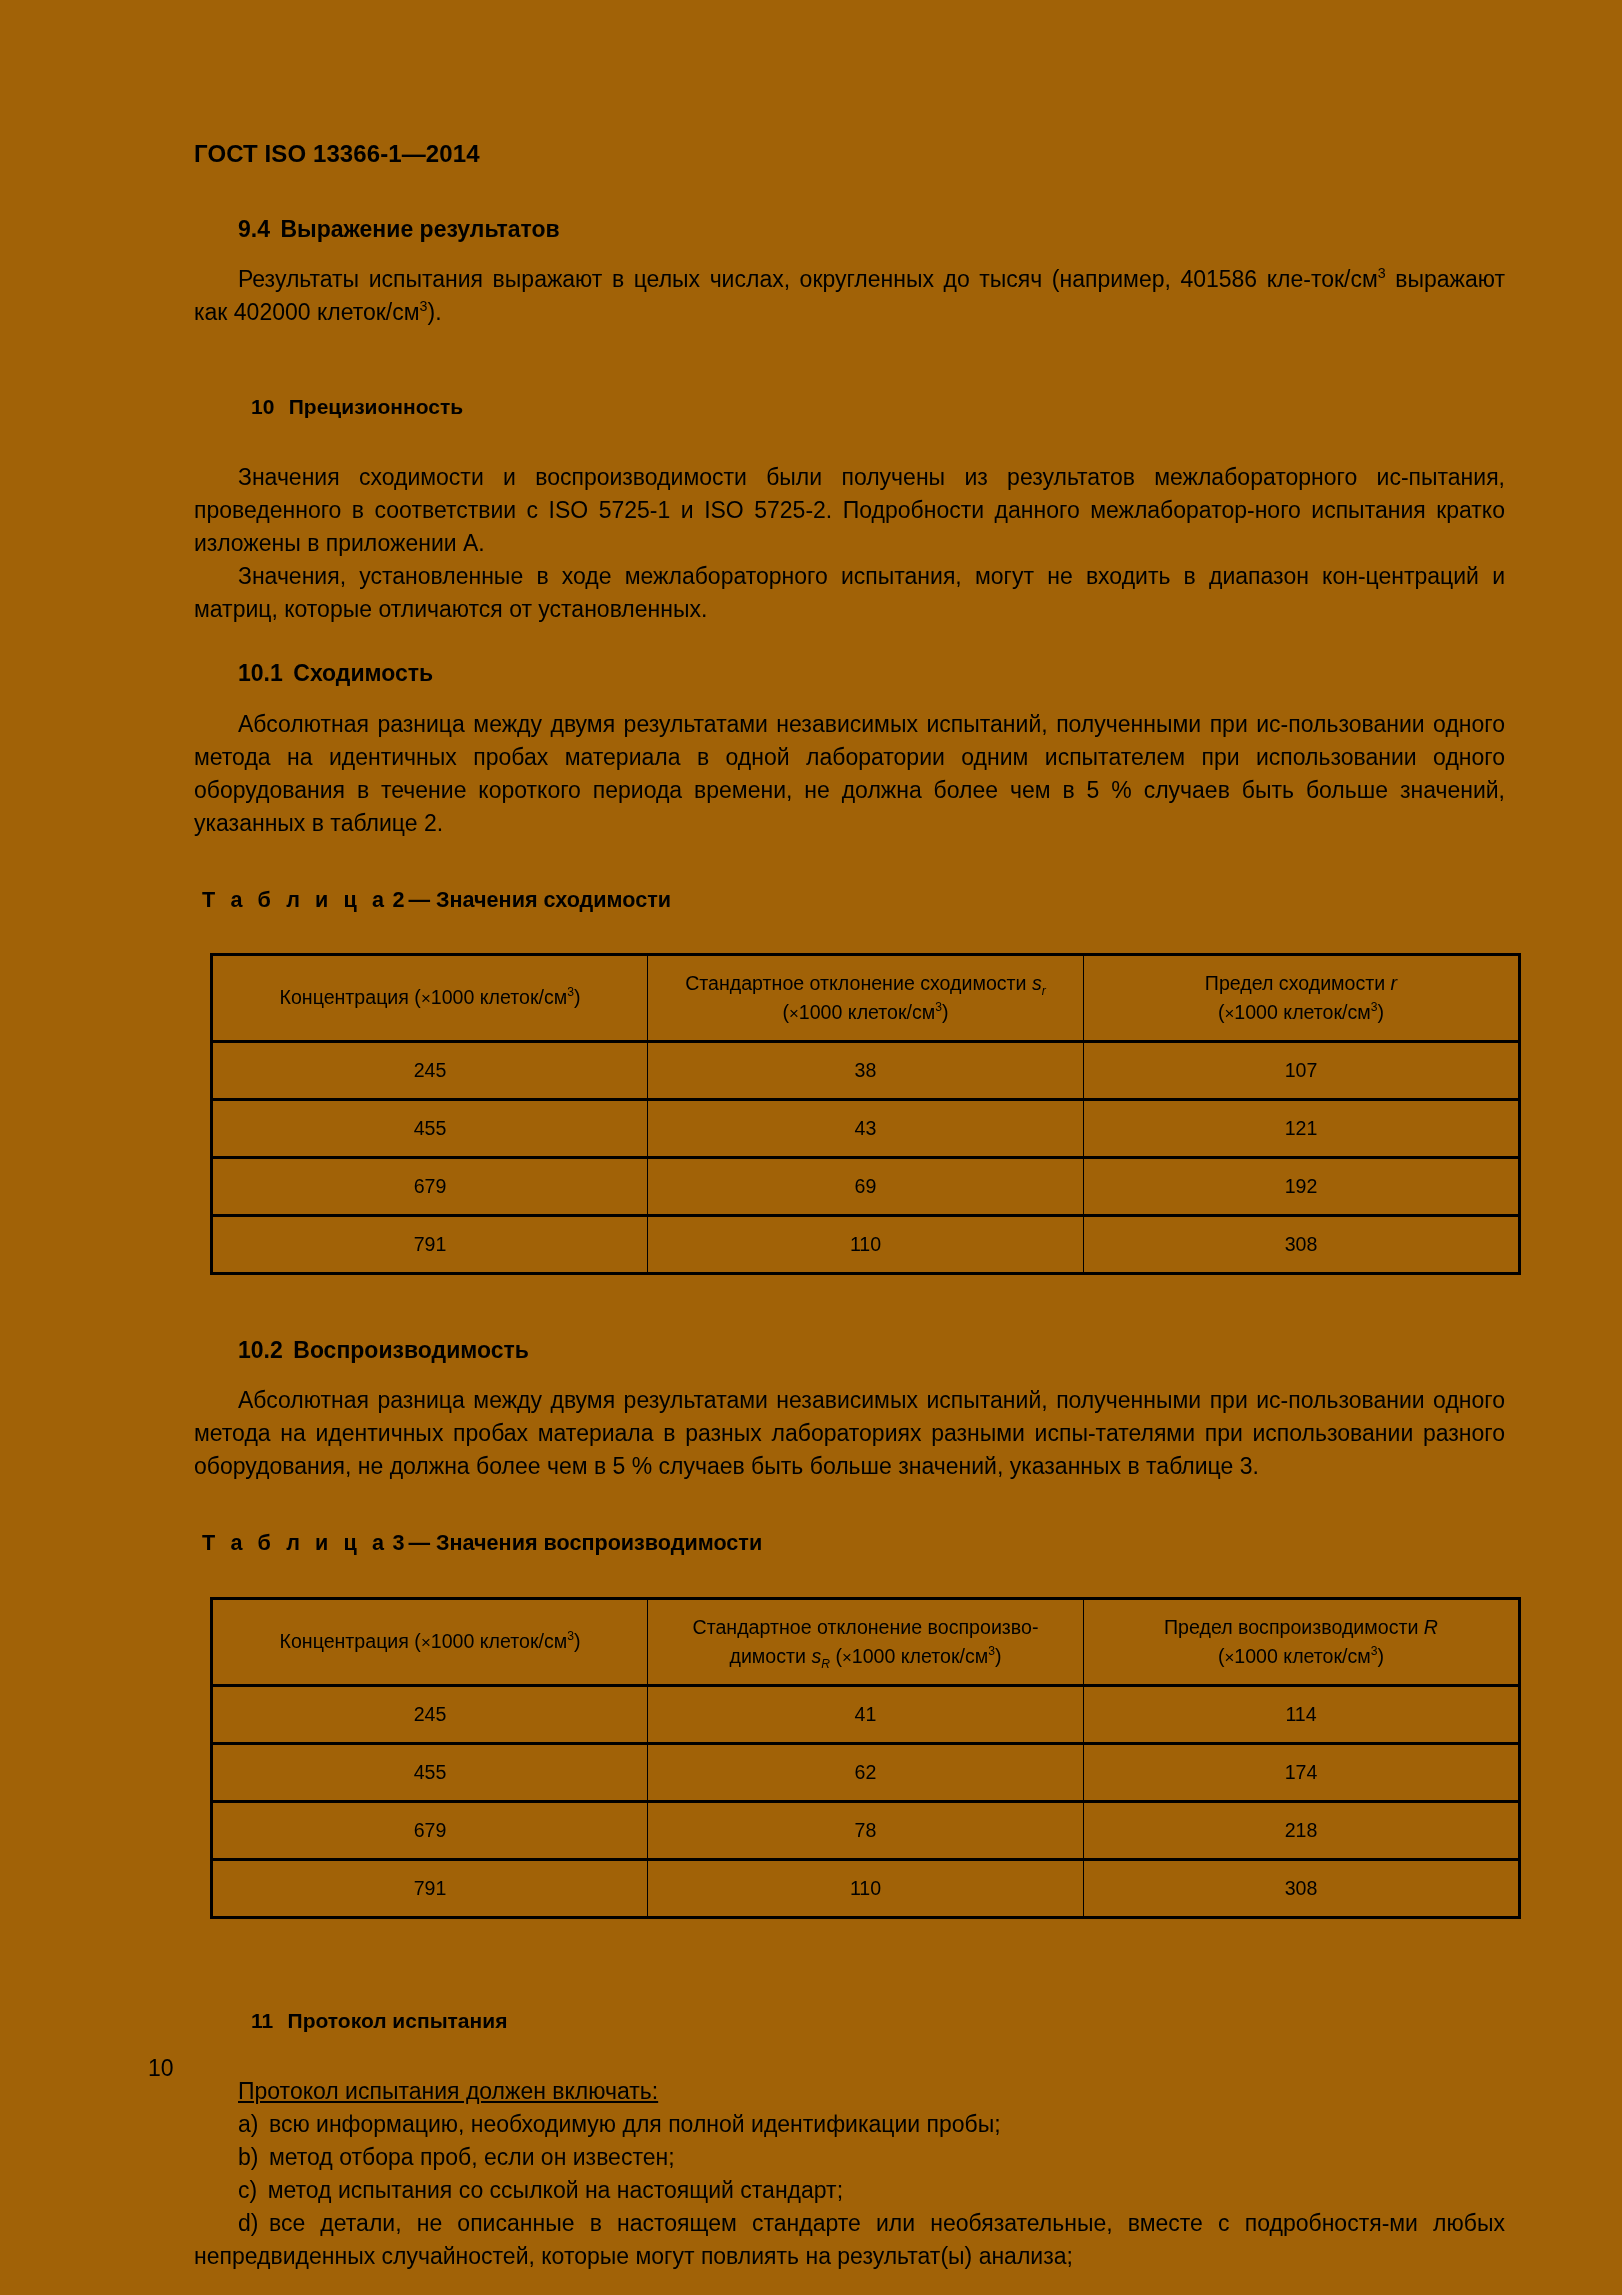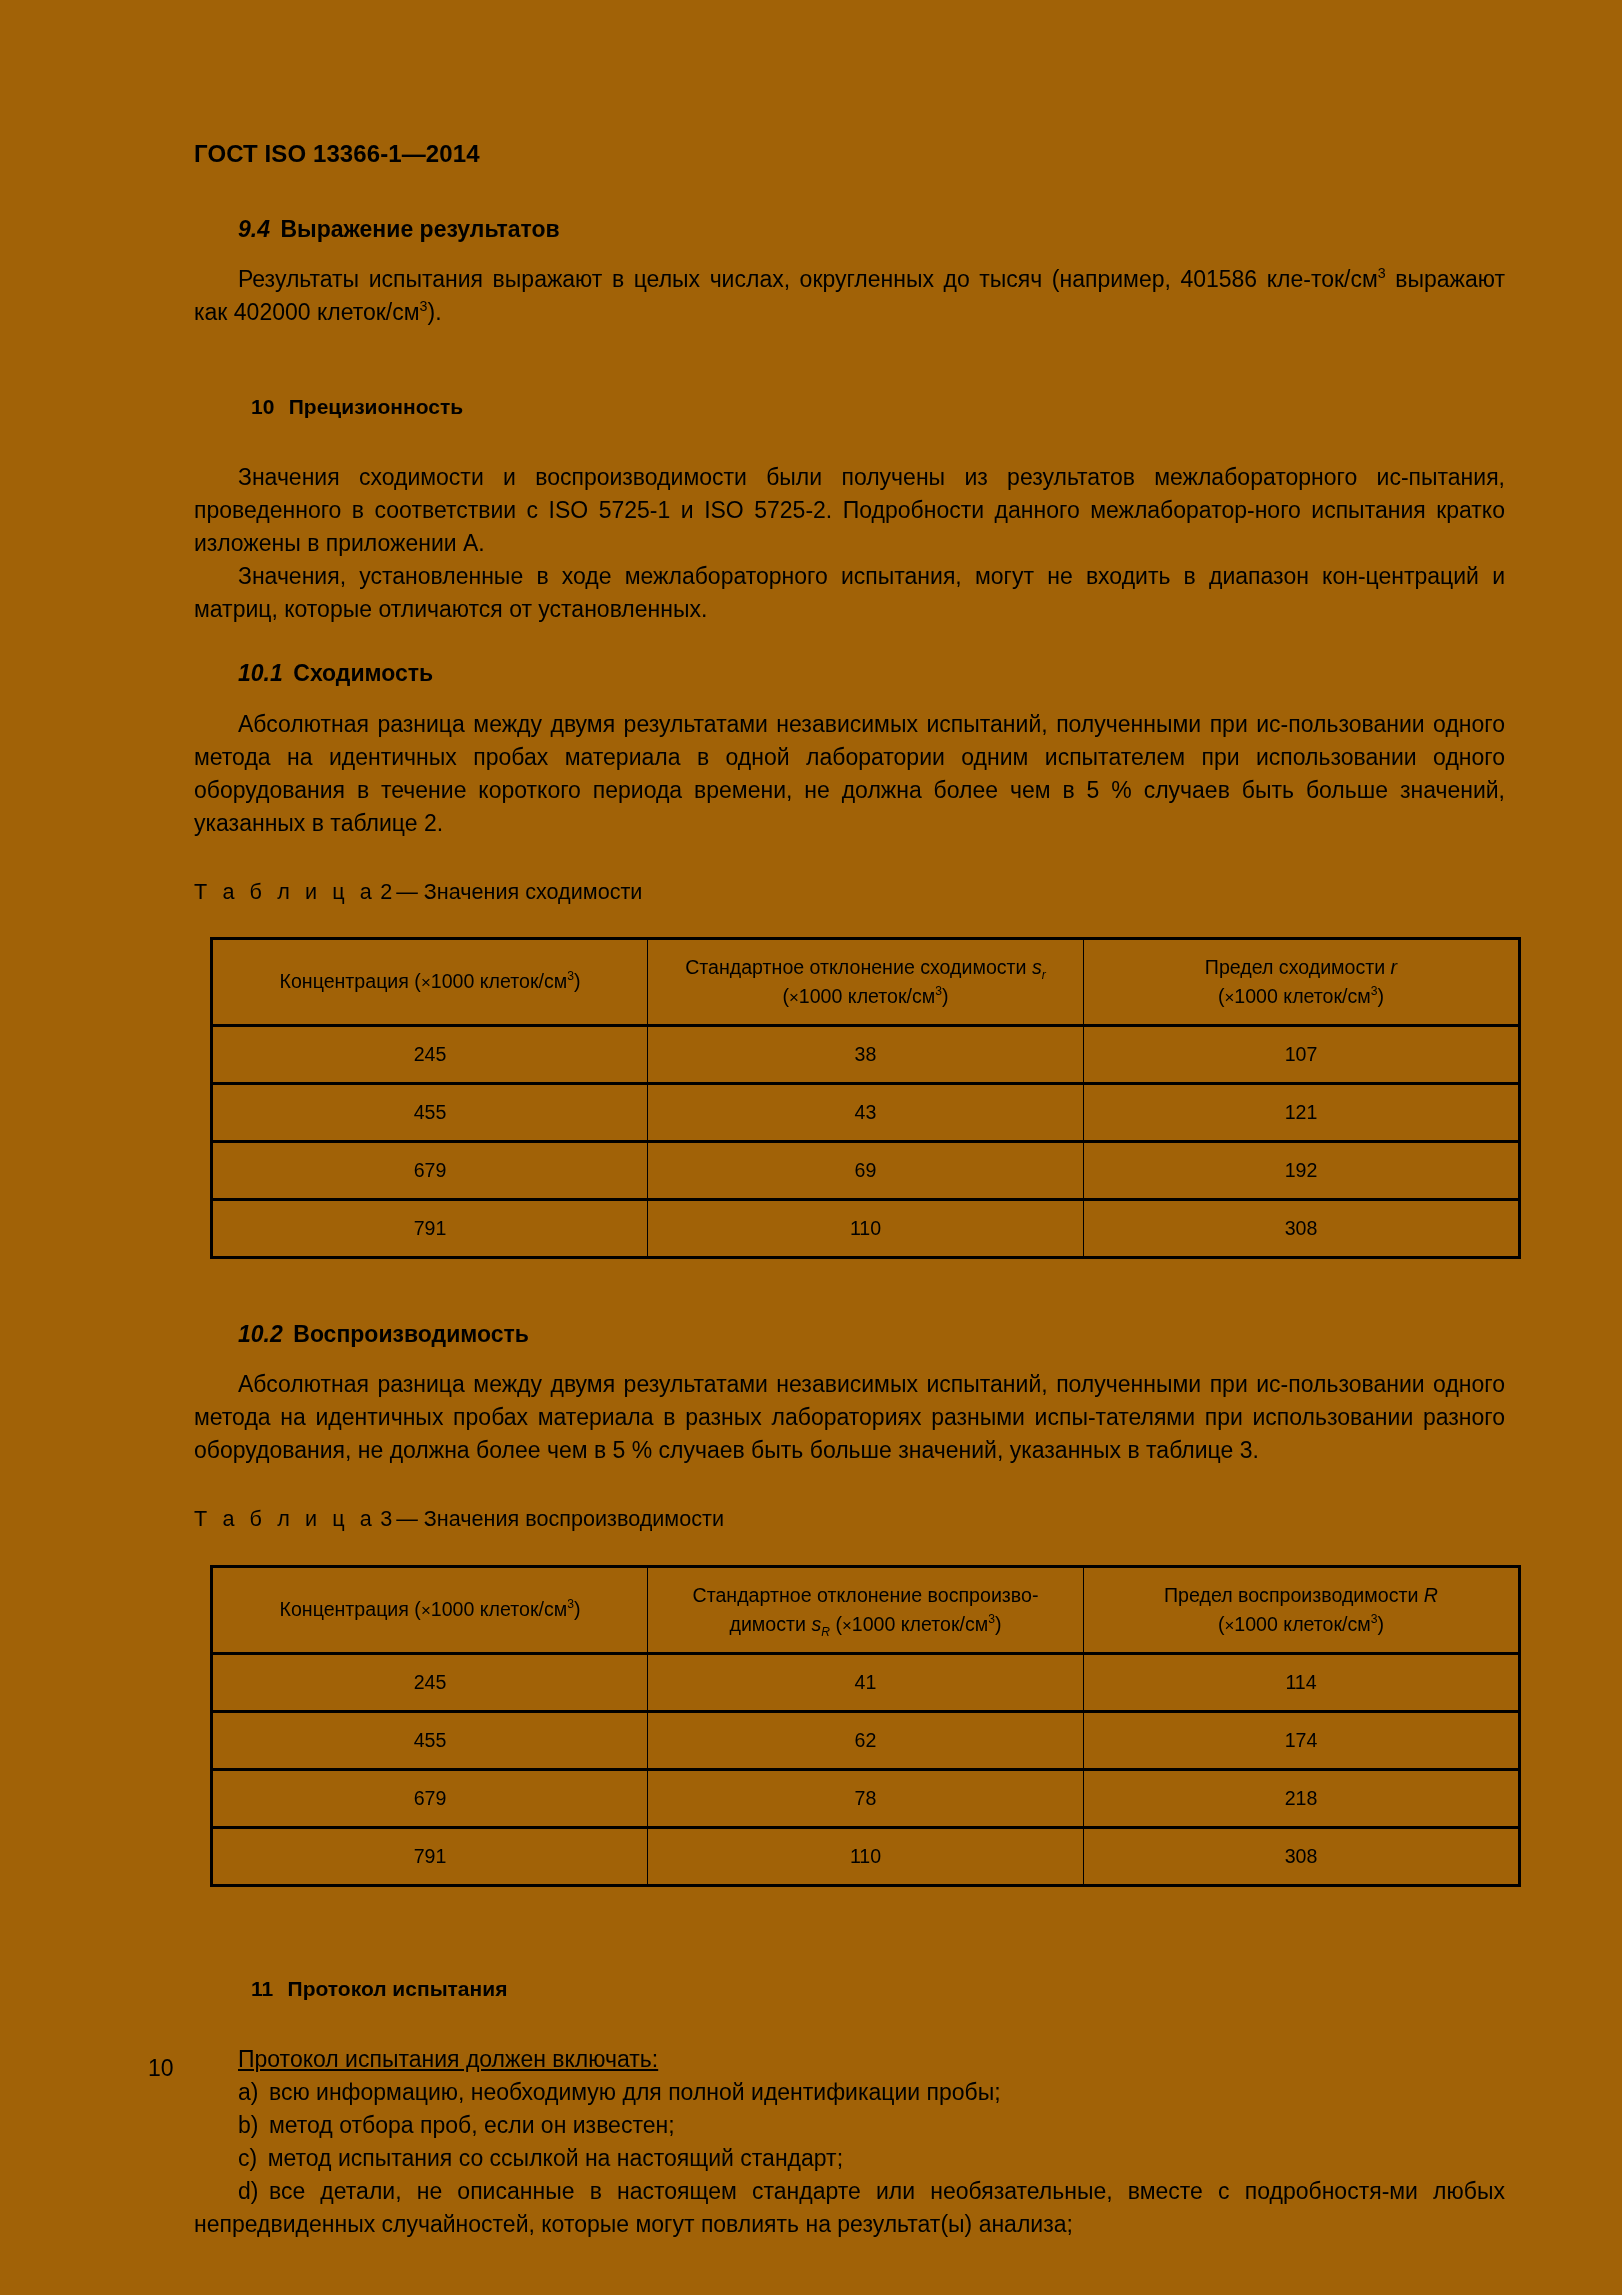--- a/index.html
+++ b/index.html
@@ -50,21 +50,21 @@
   }
   h2.clause-heading {
     font-size: 21px;
     font-weight: bold;
     margin: 13px;
     padding: 0;
     text-indent: 44px;
     line-height: 1.2;
   }
   h2.clause-heading .num { margin-right: 14.4px; }
-  h3.sub-heading .num { margin-right: 10.5px; font-style: italic; }
+  h3.sub-heading .num { margin-right: 10.5px; }
 
   p.body-text {
     font-size: 23px;
     line-height: 33px;
     margin: 0;
     padding: 0;
     text-align: justify;
     text-indent: 44px;
     hyphens: manual;
   }
@@ -95,24 +95,25 @@
   .sp-44 { height: 29px; }
   .sp-52 { height: 34px; }
   .sp-60 { height: 39px; }
   .sp-70 { height: 46px; }
   .sp-80 { height: 52px; }
   .sp-92 { height: 60px; }
 
   
   .table-caption {
     font-size: 21.6px;
-    margin: 0;
+    margin: 8px;
     padding: 0;
     line-height: 1.25;
     white-space: nowrap;
+    font-weight: bold;
   }
   .table-caption .tbl-word {
     letter-spacing: 4.6px;
   }
   .table-caption .tbl-num { margin: 0 3.9px 0 3.9px; }
 
   table.data-table {
     border-collapse: collapse;
     width: 1311px;
     table-layout: fixed;

